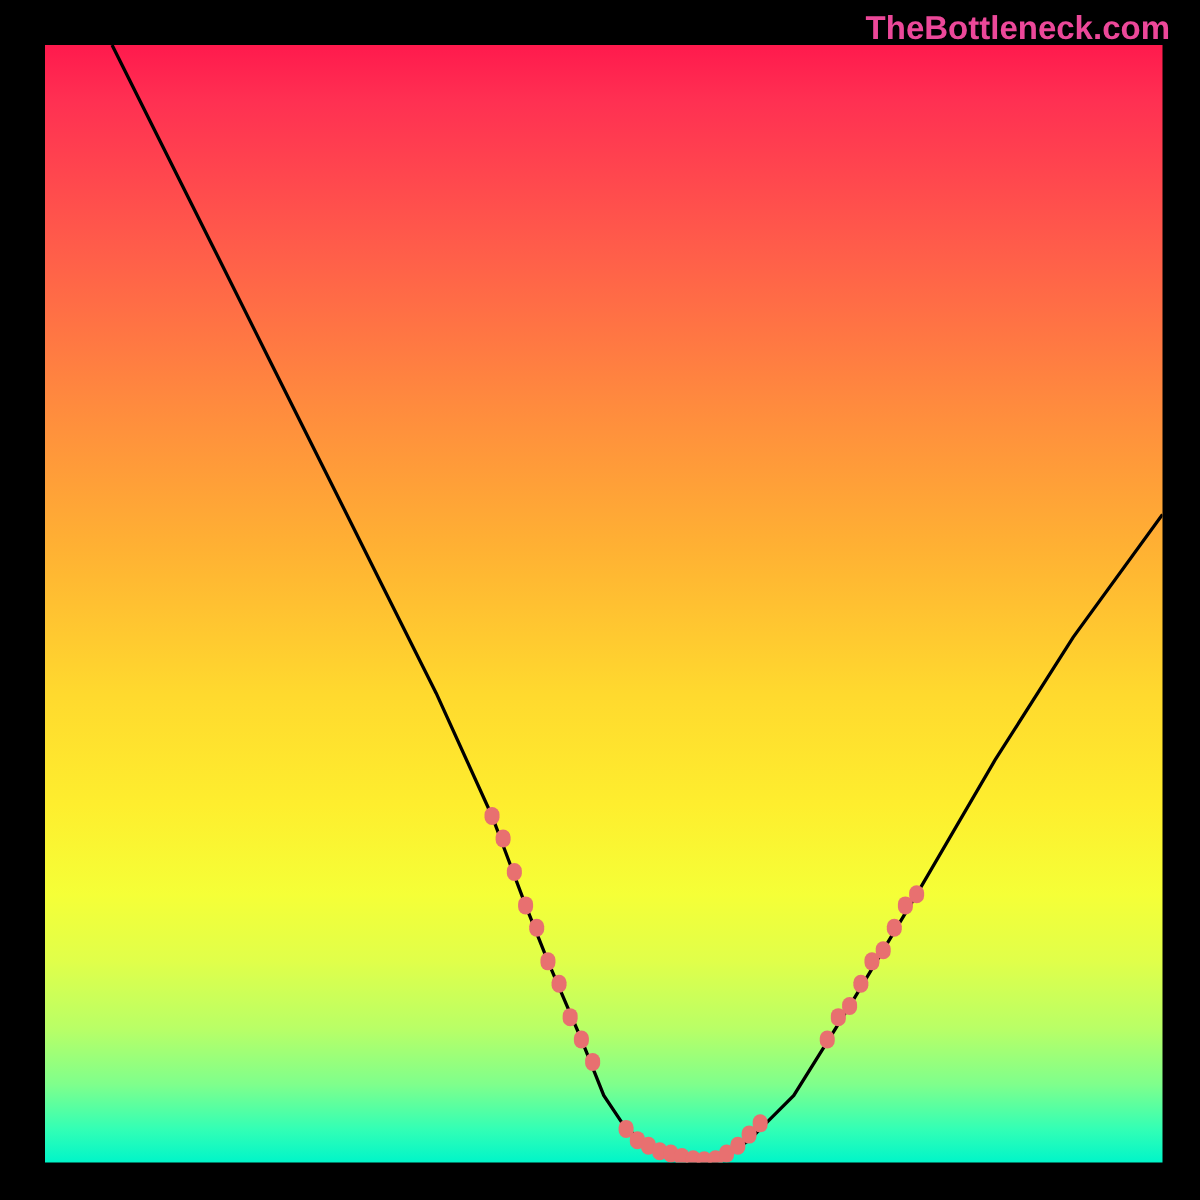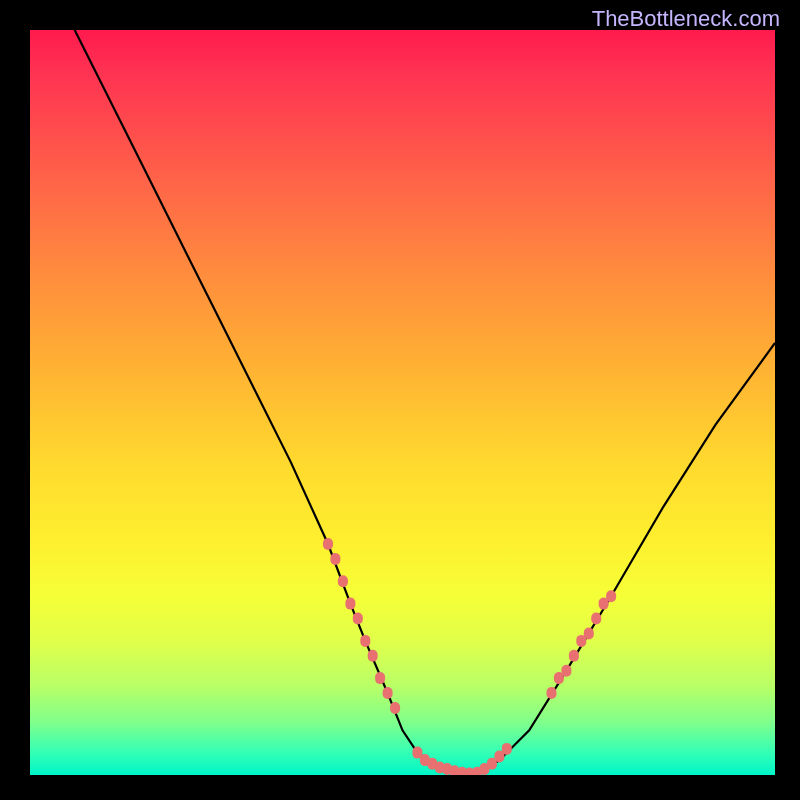--- a/index.html
+++ b/index.html
@@ -7,23 +7,23 @@
     width: 800px;
     height: 800px;
     background: #000;
     position: relative;
     font-family: Arial, sans-serif;
   }
   .watermark {
     position: absolute;
     top: 6px;
     right: 20px;
-    color: #c4b5fd;
+    color: #ec4899;
     font-size: 22px;
-    font-weight: normal;
+    font-weight: bold;
     z-index: 10;
   }
   .plot-area {
     position: absolute;
     left: 30px;
     top: 30px;
     width: 745px;
     height: 745px;
     background: linear-gradient(to bottom,
       #ff1a4d 0%,

